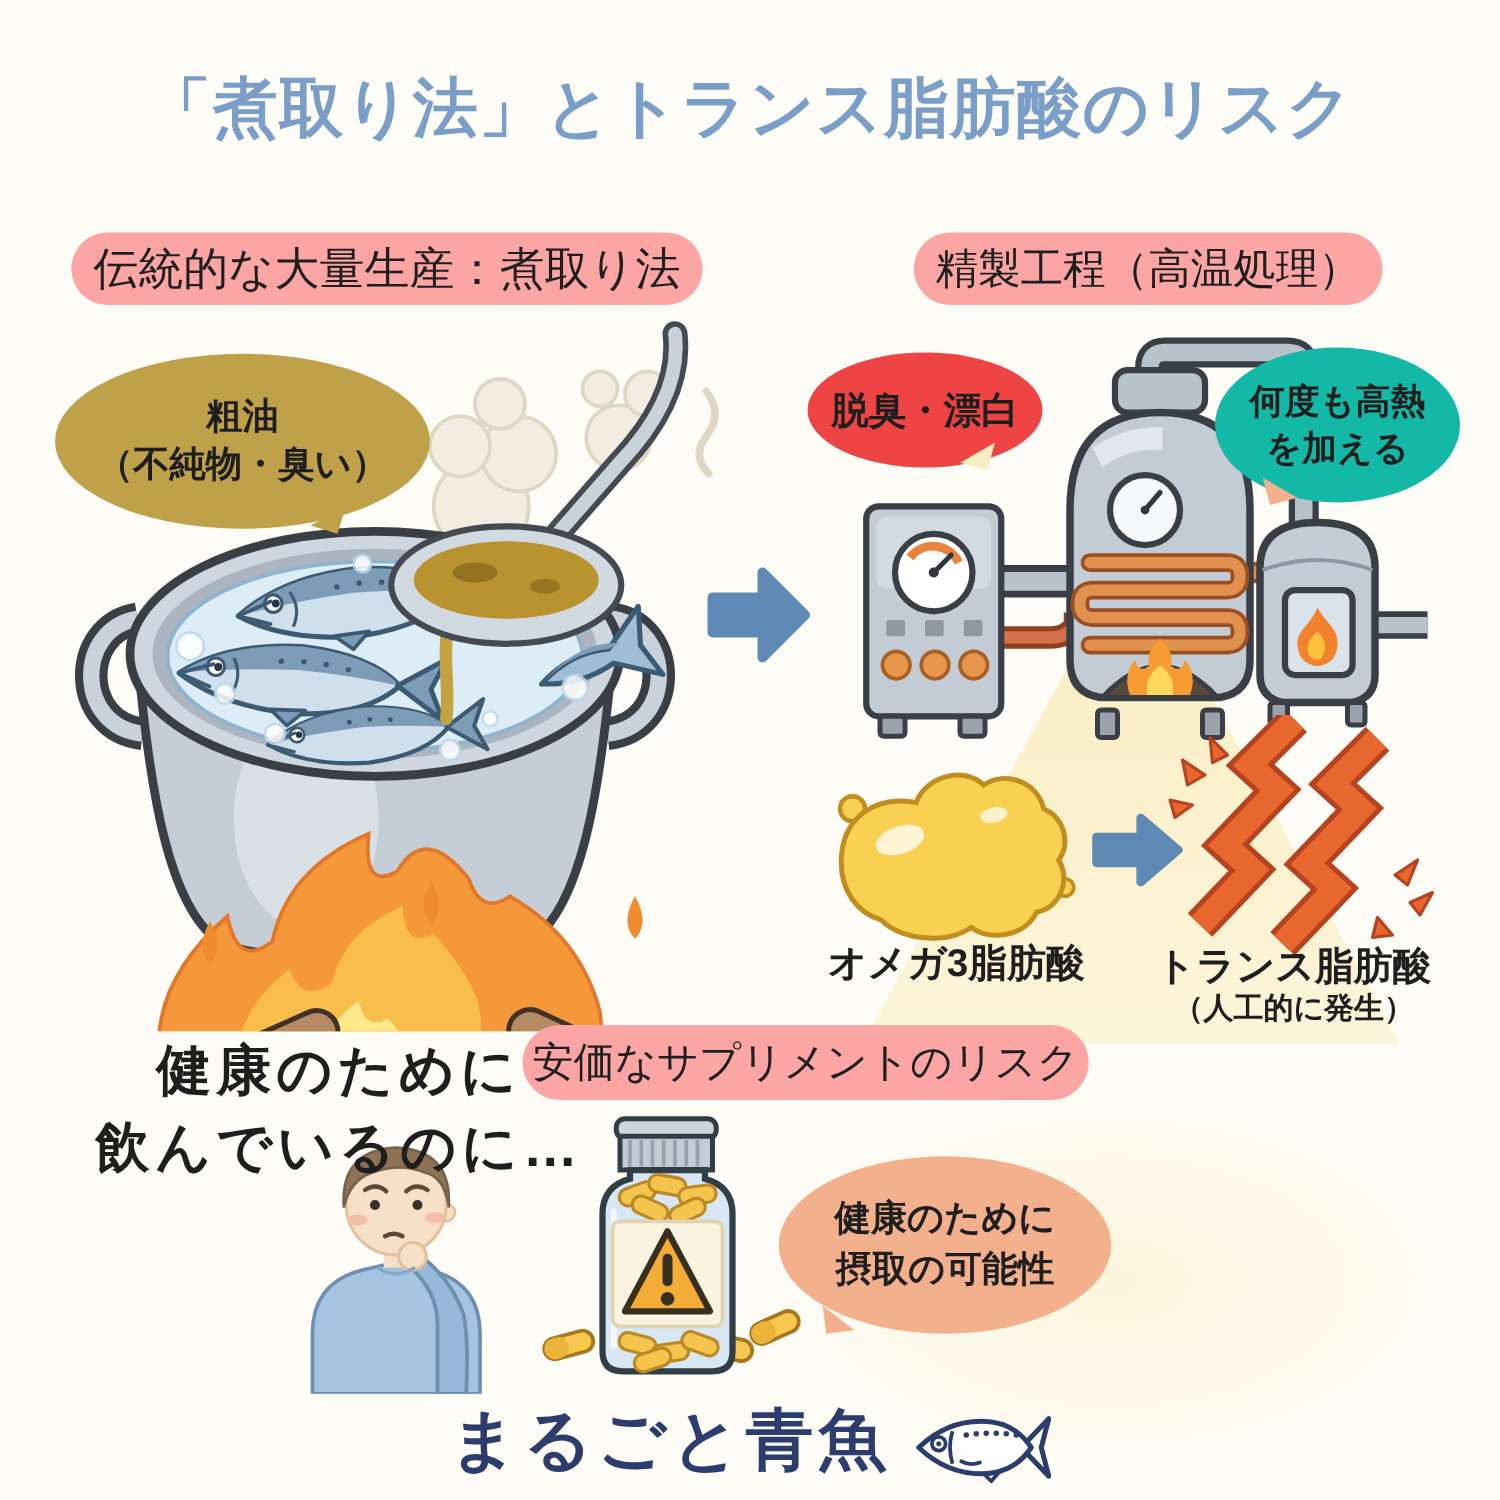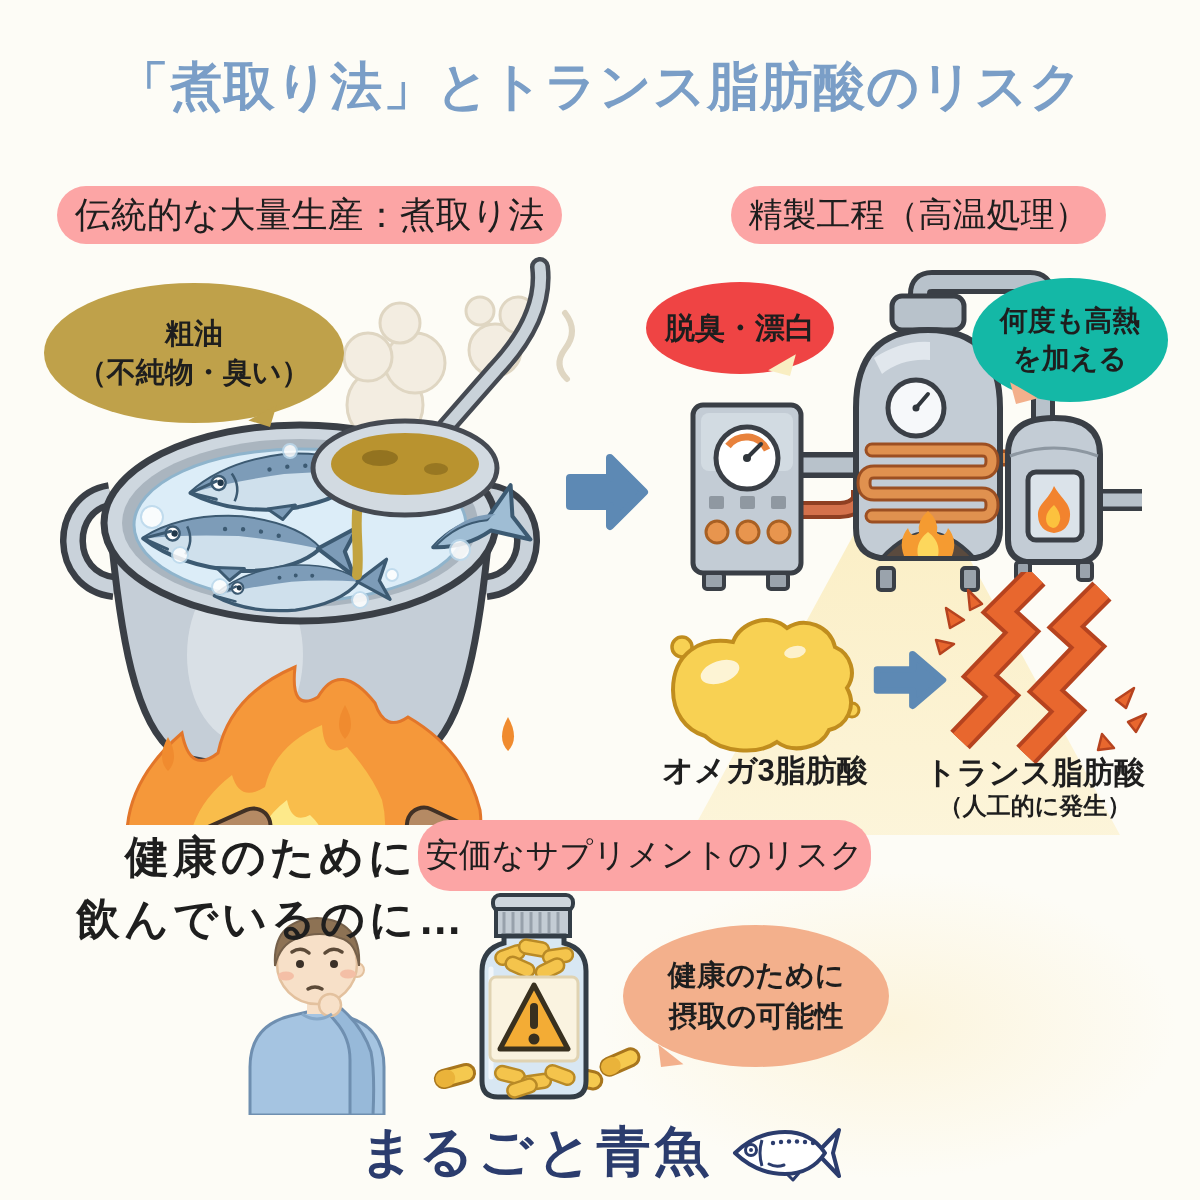--- a/index.html
+++ b/index.html
@@ -11,39 +11,39 @@
     clip-path:polygon(38% 0%,62% 0%,100% 100%,0% 100%);
     background:linear-gradient(180deg,rgba(249,226,152,.50),rgba(252,240,200,.62));}
   .glow-bottom{left:600px;top:870px;width:580px;height:310px;
     background:radial-gradient(ellipse at center,rgba(251,238,199,.55),rgba(251,238,199,0) 70%);}
   .title{left:0;right:0;top:52px;text-align:center;font-size:52px;font-weight:bold;
     color:#7a9ec7;letter-spacing:1px;z-index:2;white-space:nowrap;}
   .pill{background:#fca5a5;border-radius:32px;color:#1e1e1e;font-weight:normal;
     display:flex;align-items:center;justify-content:center;z-index:2;white-space:nowrap;}
   .pill-left{left:57px;top:186px;width:505px;height:58px;font-size:36px;}
   .pill-right{left:731px;top:186px;width:375px;height:58px;font-size:34px;}
-  .pill-bottom{left:418px;top:820px;width:453px;height:71px;font-size:33px;}
+  .pill-bottom{left:418px;top:820px;width:453px;height:60px;font-size:33px;}
   .bubble{border-radius:50%;display:flex;align-items:center;justify-content:center;
     text-align:center;font-weight:bold;color:#1e1e1e;white-space:pre-line;z-index:3;}
   .bubble:after{content:"";position:absolute;border:16px solid transparent;}
   .bubble-olive{left:44px;top:283px;width:300px;height:140px;background:#bfa14a;font-size:29px;line-height:1.35;}
   .bubble-olive:after{bottom:-20px;right:58px;border-top-color:#bfa14a;transform:rotate(-28deg);}
   .bubble-cream{left:646px;top:282px;width:188px;height:92px;background:#ef4444;font-size:30px;}
   .bubble-cream:after{bottom:-18px;right:28px;border-top-color:#f9eec2;transform:rotate(-30deg);}
   .bubble-heat{left:972px;top:278px;width:196px;height:124px;background:#14b8a6;font-size:28px;line-height:1.35;}
   .bubble-heat:after{bottom:-18px;left:28px;border-top-color:#f3b08c;transform:rotate(30deg);}
   .bubble-risk{left:623px;top:925px;width:266px;height:142px;background:#f3b08c;font-size:29px;line-height:1.4;}
   .bubble-risk:after{bottom:-16px;left:22px;border-top-color:#f3b08c;transform:rotate(38deg);}
   .small-label{font-weight:bold;color:#1e1e1e;text-align:center;z-index:2;white-space:nowrap;}
   .label-omega{left:650px;top:750px;width:230px;font-size:31px;}
   .label-trans{left:920px;top:752px;width:230px;font-size:31px;}
   .label-trans-sub{left:915px;top:790px;width:240px;font-size:24px;}
   .thought{left:76px;top:826px;font-size:44px;font-weight:bold;color:#1e1e1e;
     letter-spacing:4px;line-height:1.4;white-space:pre-line;z-index:2;text-align:center;}
-  .footer{left:0;right:0;top:1116px;display:flex;align-items:center;justify-content:center;gap:16px;z-index:2;}
+  .footer{left:0;right:0;top:1116px;display:flex;align-items:flex-end;justify-content:center;gap:16px;z-index:2;}
   .brand{font-family:"Liberation Serif","DejaVu Serif",serif;font-size:54px;font-weight:bold;
     color:#2b3c6d;letter-spacing:4px;}
   svg{display:block;}
   .z1{z-index:1;}
 </style>
 </head>
 <body>
 
 <div class="canvas">
 

